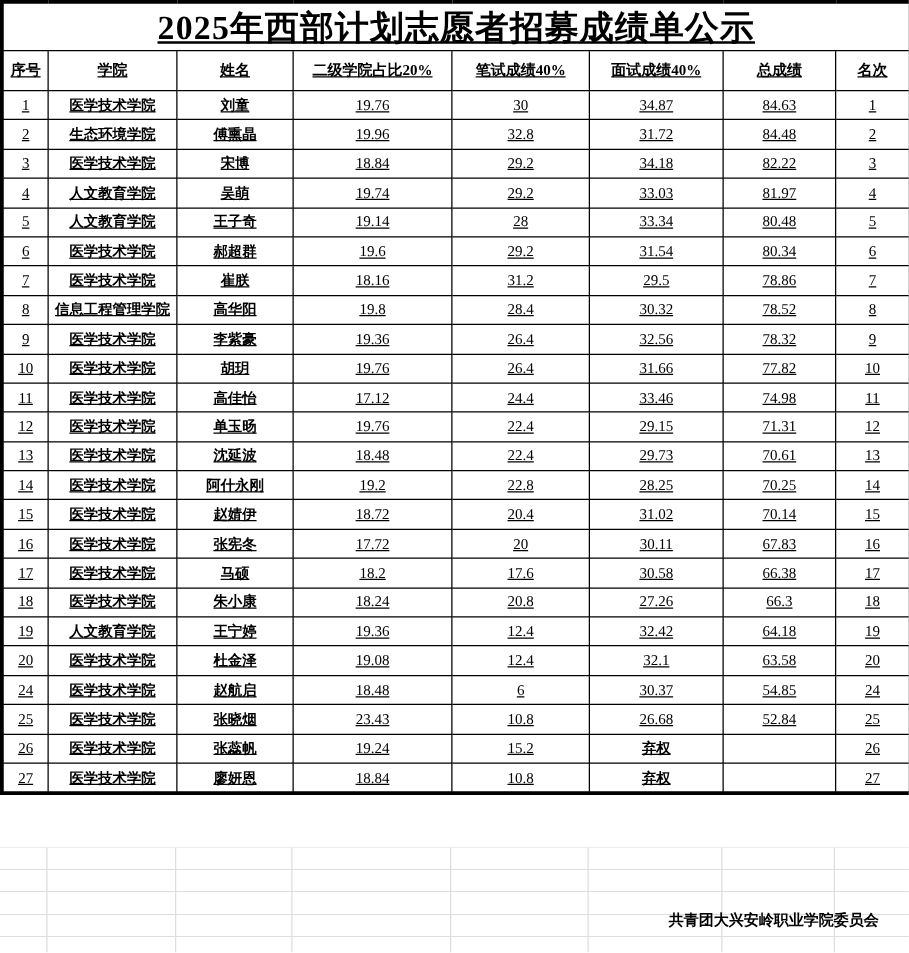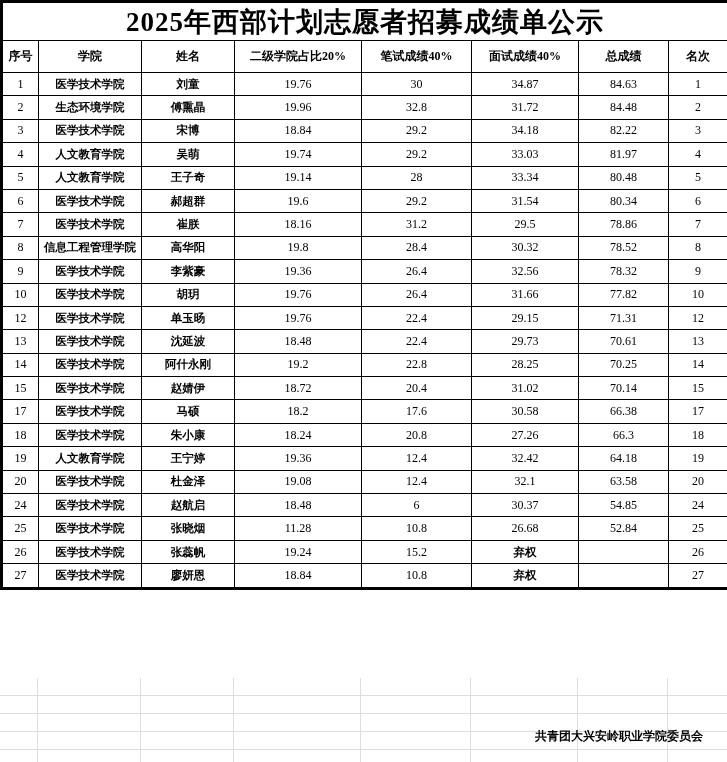--- a/index.html
+++ b/index.html
@@ -1,21 +1,21 @@
 <!DOCTYPE html>
 <html><head>
 <meta charset="utf-8">
 <style>
   html,body{margin:0;padding:0;}
   body{
     width:727px;height:762px;background:#ffffff;position:relative;
     font-family:"Liberation Serif","DejaVu Serif",serif;color:#000;
     overflow:hidden;
   }
-  .sheet{position:absolute;left:0;top:0;width:727px;height:762px;}
+  .sheet{position:absolute;left:0;top:0;width:727px;height:762px;text-decoration:underline;}
   table.score{
     border-collapse:collapse;table-layout:fixed;width:727px;
     border:3px solid #000;
   }
   table.score td, table.score th{
     border:1px solid #000;text-align:center;vertical-align:middle;
     overflow:hidden;white-space:nowrap;padding:0 1px;
   }
   tr.title-row td{
     height:37px;font-size:27px;font-weight:bold;letter-spacing:1px;
@@ -166,20 +166,30 @@
           <td class="num">10</td>
           <td class="cjk">医学技术学院</td>
           <td class="cjk">胡玥</td>
           <td class="num">19.76</td>
           <td class="num">26.4</td>
           <td class="num">31.66</td>
           <td class="num">77.82</td>
           <td class="num">10</td>
         </tr>
         <tr class="data-row">
+          <td class="num">11</td>
+          <td class="cjk">医学技术学院</td>
+          <td class="cjk">高佳怡</td>
+          <td class="num">17.12</td>
+          <td class="num">24.4</td>
+          <td class="num">33.46</td>
+          <td class="num">74.98</td>
+          <td class="num">11</td>
+        </tr>
+        <tr class="data-row">
           <td class="num">12</td>
           <td class="cjk">医学技术学院</td>
           <td class="cjk">单玉旸</td>
           <td class="num">19.76</td>
           <td class="num">22.4</td>
           <td class="num">29.15</td>
           <td class="num">71.31</td>
           <td class="num">12</td>
         </tr>
         <tr class="data-row">
@@ -204,20 +214,30 @@
         </tr>
         <tr class="data-row">
           <td class="num">15</td>
           <td class="cjk">医学技术学院</td>
           <td class="cjk">赵婧伊</td>
           <td class="num">18.72</td>
           <td class="num">20.4</td>
           <td class="num">31.02</td>
           <td class="num">70.14</td>
           <td class="num">15</td>
+        </tr>
+        <tr class="data-row">
+          <td class="num">16</td>
+          <td class="cjk">医学技术学院</td>
+          <td class="cjk">张宪冬</td>
+          <td class="num">17.72</td>
+          <td class="num">20</td>
+          <td class="num">30.11</td>
+          <td class="num">67.83</td>
+          <td class="num">16</td>
         </tr>
         <tr class="data-row">
           <td class="num">17</td>
           <td class="cjk">医学技术学院</td>
           <td class="cjk">马硕</td>
           <td class="num">18.2</td>
           <td class="num">17.6</td>
           <td class="num">30.58</td>
           <td class="num">66.38</td>
           <td class="num">17</td>
@@ -259,21 +279,21 @@
           <td class="num">18.48</td>
           <td class="num">6</td>
           <td class="num">30.37</td>
           <td class="num">54.85</td>
           <td class="num">24</td>
         </tr>
         <tr class="data-row">
           <td class="num">25</td>
           <td class="cjk">医学技术学院</td>
           <td class="cjk">张晓烟</td>
-          <td class="num">11.28</td>
+          <td class="num">23.43</td>
           <td class="num">10.8</td>
           <td class="num">26.68</td>
           <td class="num">52.84</td>
           <td class="num">25</td>
         </tr>
         <tr class="data-row">
           <td class="num">26</td>
           <td class="cjk">医学技术学院</td>
           <td class="cjk">张蕊帆</td>
           <td class="num">19.24</td>

